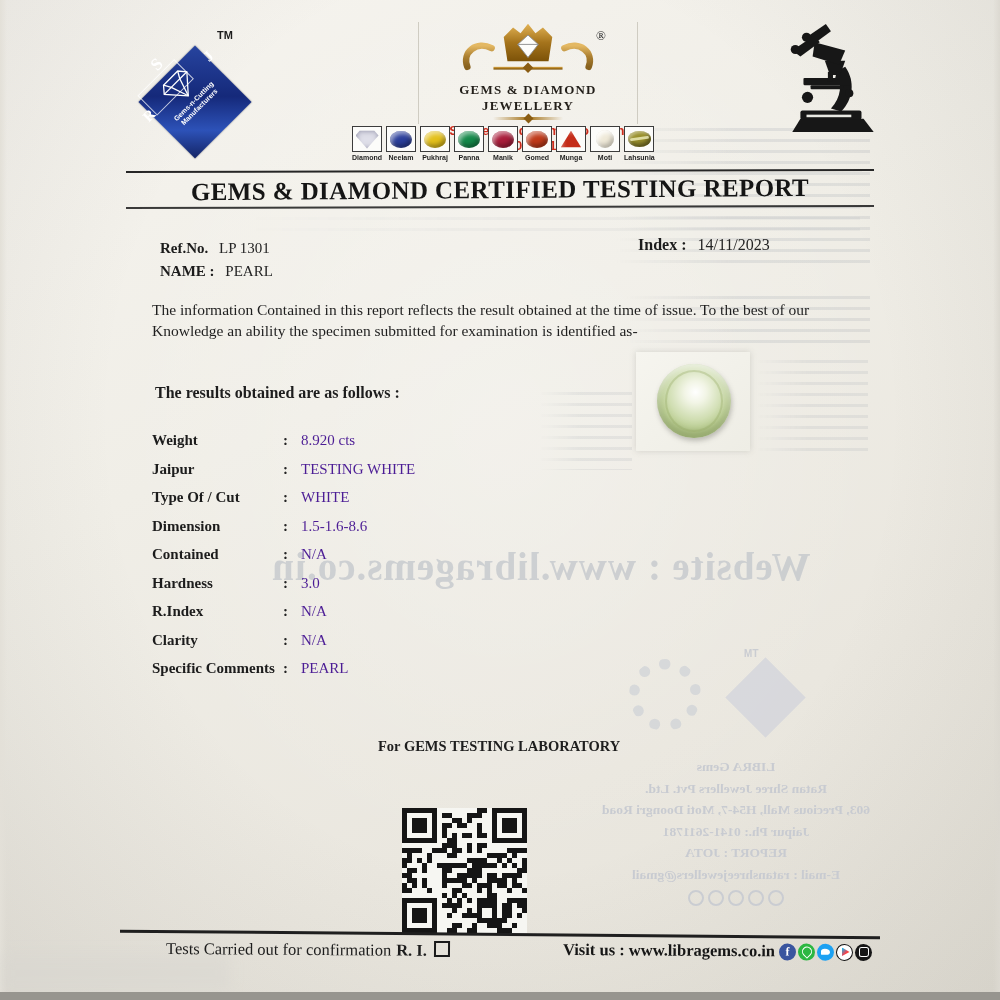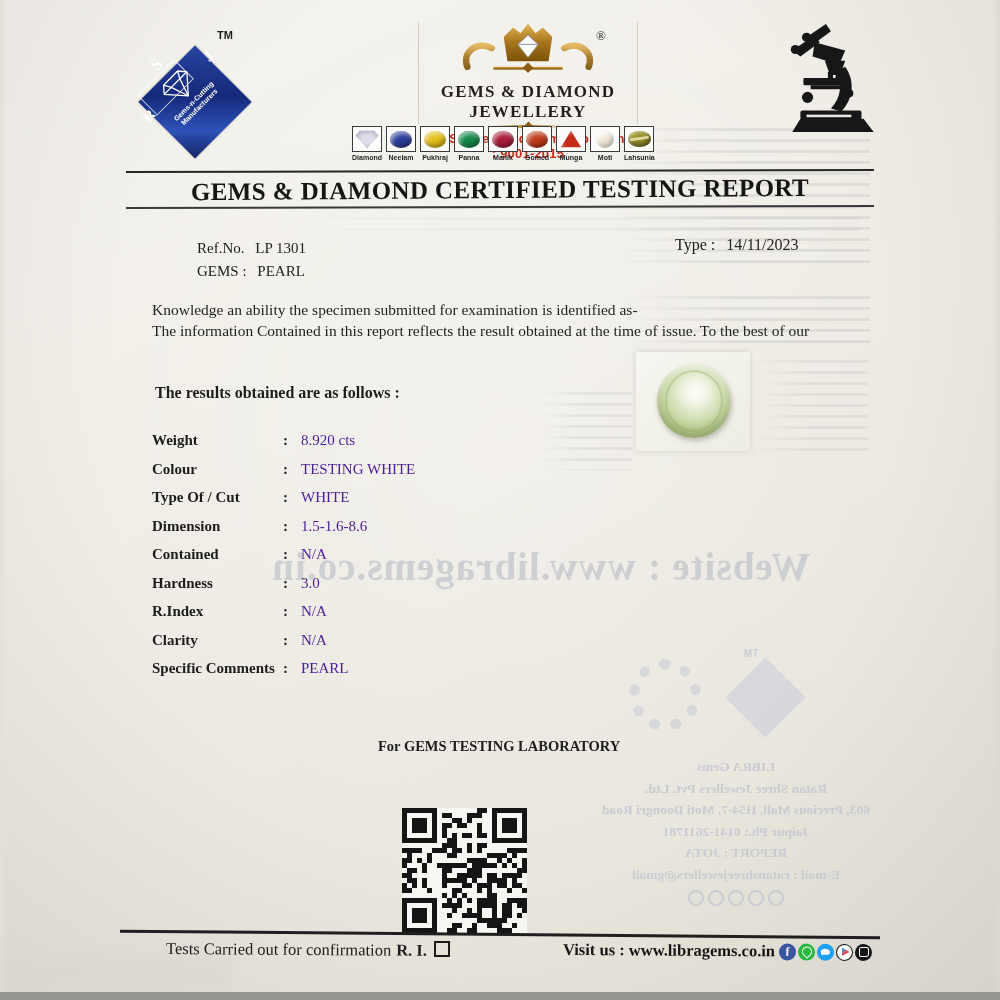--- a/index.html
+++ b/index.html
@@ -31,21 +31,21 @@
   .rsj-caption{position:absolute;left:-10px;right:-10px;top:52px;font-size:7px;font-weight:bold;
     font-family:"Liberation Sans",sans-serif;line-height:8px;}
   .rsj-frame{position:absolute;left:14px;top:12px;width:50px;height:26px;border:1px solid rgba(255,255,255,.75);}
   .rsj-tm{position:absolute;left:72px;top:-16px;color:#1d1d1d;font-size:11px;font-weight:bold;
     font-family:"Liberation Sans",sans-serif;}
 
   .libra{position:absolute;left:420px;top:20px;width:216px;text-align:center;}
   .libra-vline{position:absolute;top:2px;width:1px;height:102px;background:#cfccc2;}
   .libra-reg{position:absolute;right:30px;top:8px;font-size:13px;color:#2a2a2a;}
   .libra-name{font-size:30px;letter-spacing:9px;font-weight:bold;color:#1b1b1b;margin-top:2px;padding-left:6px;}
-  .libra-sub{font-size:17px;font-weight:bold;letter-spacing:1.2px;color:#231f1a;margin-top:0px;}
+  .libra-sub{font-size:13px;font-weight:bold;letter-spacing:1.2px;color:#231f1a;margin-top:0px;}
   .libra-orn{width:70px;height:3px;margin:3px auto 2px auto;background:linear-gradient(90deg,rgba(160,110,20,0),#a5741c,rgba(160,110,20,0));position:relative;}
   .libra-orn i{position:absolute;left:50%;top:-2px;width:7px;height:7px;margin-left:-3px;background:#8a5c12;transform:rotate(45deg);}
   .libra-iso{font-family:"Liberation Sans",sans-serif;font-size:13px;font-weight:bold;color:#cc2b1c;margin-top:3px;letter-spacing:.2px;}
 
   .gemrow{position:absolute;left:352px;top:126px;display:flex;gap:4px;}
   .gemcell{width:30px;text-align:center;}
   .gembox{width:30px;height:26px;border:1px solid #3c3c3c;background:#fcfcfa;display:flex;align-items:center;justify-content:center;box-sizing:border-box;}
   .gem-stone{display:block;}
   .shape-oval{width:22px;height:17px;border-radius:50%;box-shadow:inset 2px 3px 4px rgba(255,255,255,.55),inset -2px -3px 4px rgba(0,0,0,.35);}
   .shape-diamond{width:23px;height:19px;clip-path:polygon(50% 100%,0 32%,18% 6%,82% 6%,100% 32%);
@@ -66,21 +66,21 @@
   .rule-under-title{left:126px;top:206px;width:748px;height:1.8px;opacity:.9;transform:rotate(-.15deg);}
   .rule-footer{left:120px;top:933px;width:760px;height:2.6px;transform:rotate(.5deg);background:#1f1f1f;}
 
   .title{position:absolute;left:125px;top:176px;width:750px;text-align:center;
     font-size:25px;font-weight:bold;color:#151515;letter-spacing:.4px;transform:rotate(-.4deg);}
 
   
   .meta-ref{position:absolute;left:160px;top:240px;font-size:15px;}
   .meta-name{position:absolute;left:160px;top:263px;font-size:15px;}
   .meta-date{position:absolute;left:638px;top:236px;font-size:16px;}
-  .blab{font-weight:normal;color:#1c1c1c;margin-left:37px;}
+  .blab{font-weight:bold;color:#1c1c1c;}
   .bval{margin-left:7px;color:#242424;}
 
   .intro{position:absolute;left:152px;top:299px;width:700px;font-size:15.5px;line-height:21px;color:#1f1f1f;}
 
   .results-heading{position:absolute;left:155px;top:384px;font-size:16px;font-weight:bold;color:#1d1d1d;}
 
   .results{position:absolute;left:152px;top:432px;width:420px;}
   .rrow{display:flex;margin-bottom:11.5px;font-size:15px;}
   .rrow .lab{width:131px;font-weight:bold;color:#1c1c1c;}
   .rrow .sep{width:18px;font-weight:bold;}
@@ -319,43 +319,43 @@
 
 <div class="rule rule-top"></div>
 <div class="title">GEMS &amp; DIAMOND CERTIFIED TESTING REPORT</div>
 <div class="rule rule-under-title"></div>
 
 <div class="meta-ref">
   <span class="blab">Ref.No.</span>
   <span class="bval">LP 1301</span>
 </div>
 <div class="meta-name">
-  <span class="blab">GEMS :</span>
+  <span class="blab">NAME :</span>
   <span class="bval">PEARL</span>
 </div>
 <div class="meta-date">
-  <span class="blab">Type :</span>
+  <span class="blab">Index :</span>
   <span class="bval">14/11/2023</span>
 </div>
 
 <div class="intro">
+  <div>The information Contained in this report reflects the result obtained at the time of issue. To the best of our</div>
   <div>Knowledge an ability the specimen submitted for examination is identified as-</div>
-  <div>The information Contained in this report reflects the result obtained at the time of issue. To the best of our</div>
 </div>
 
 <div class="results-heading">The results obtained are as follows :</div>
 
 <div class="results">
   <div class="rrow">
       <span class="lab">Weight</span>
       <span class="sep">:</span>
       <span class="val">8.920  cts</span>
     </div>
   <div class="rrow">
-      <span class="lab">Colour</span>
+      <span class="lab">Jaipur</span>
       <span class="sep">:</span>
       <span class="val">TESTING WHITE</span>
     </div>
   <div class="rrow">
       <span class="lab">Type Of / Cut</span>
       <span class="sep">:</span>
       <span class="val">WHITE</span>
     </div>
   <div class="rrow">
       <span class="lab">Dimension</span>

